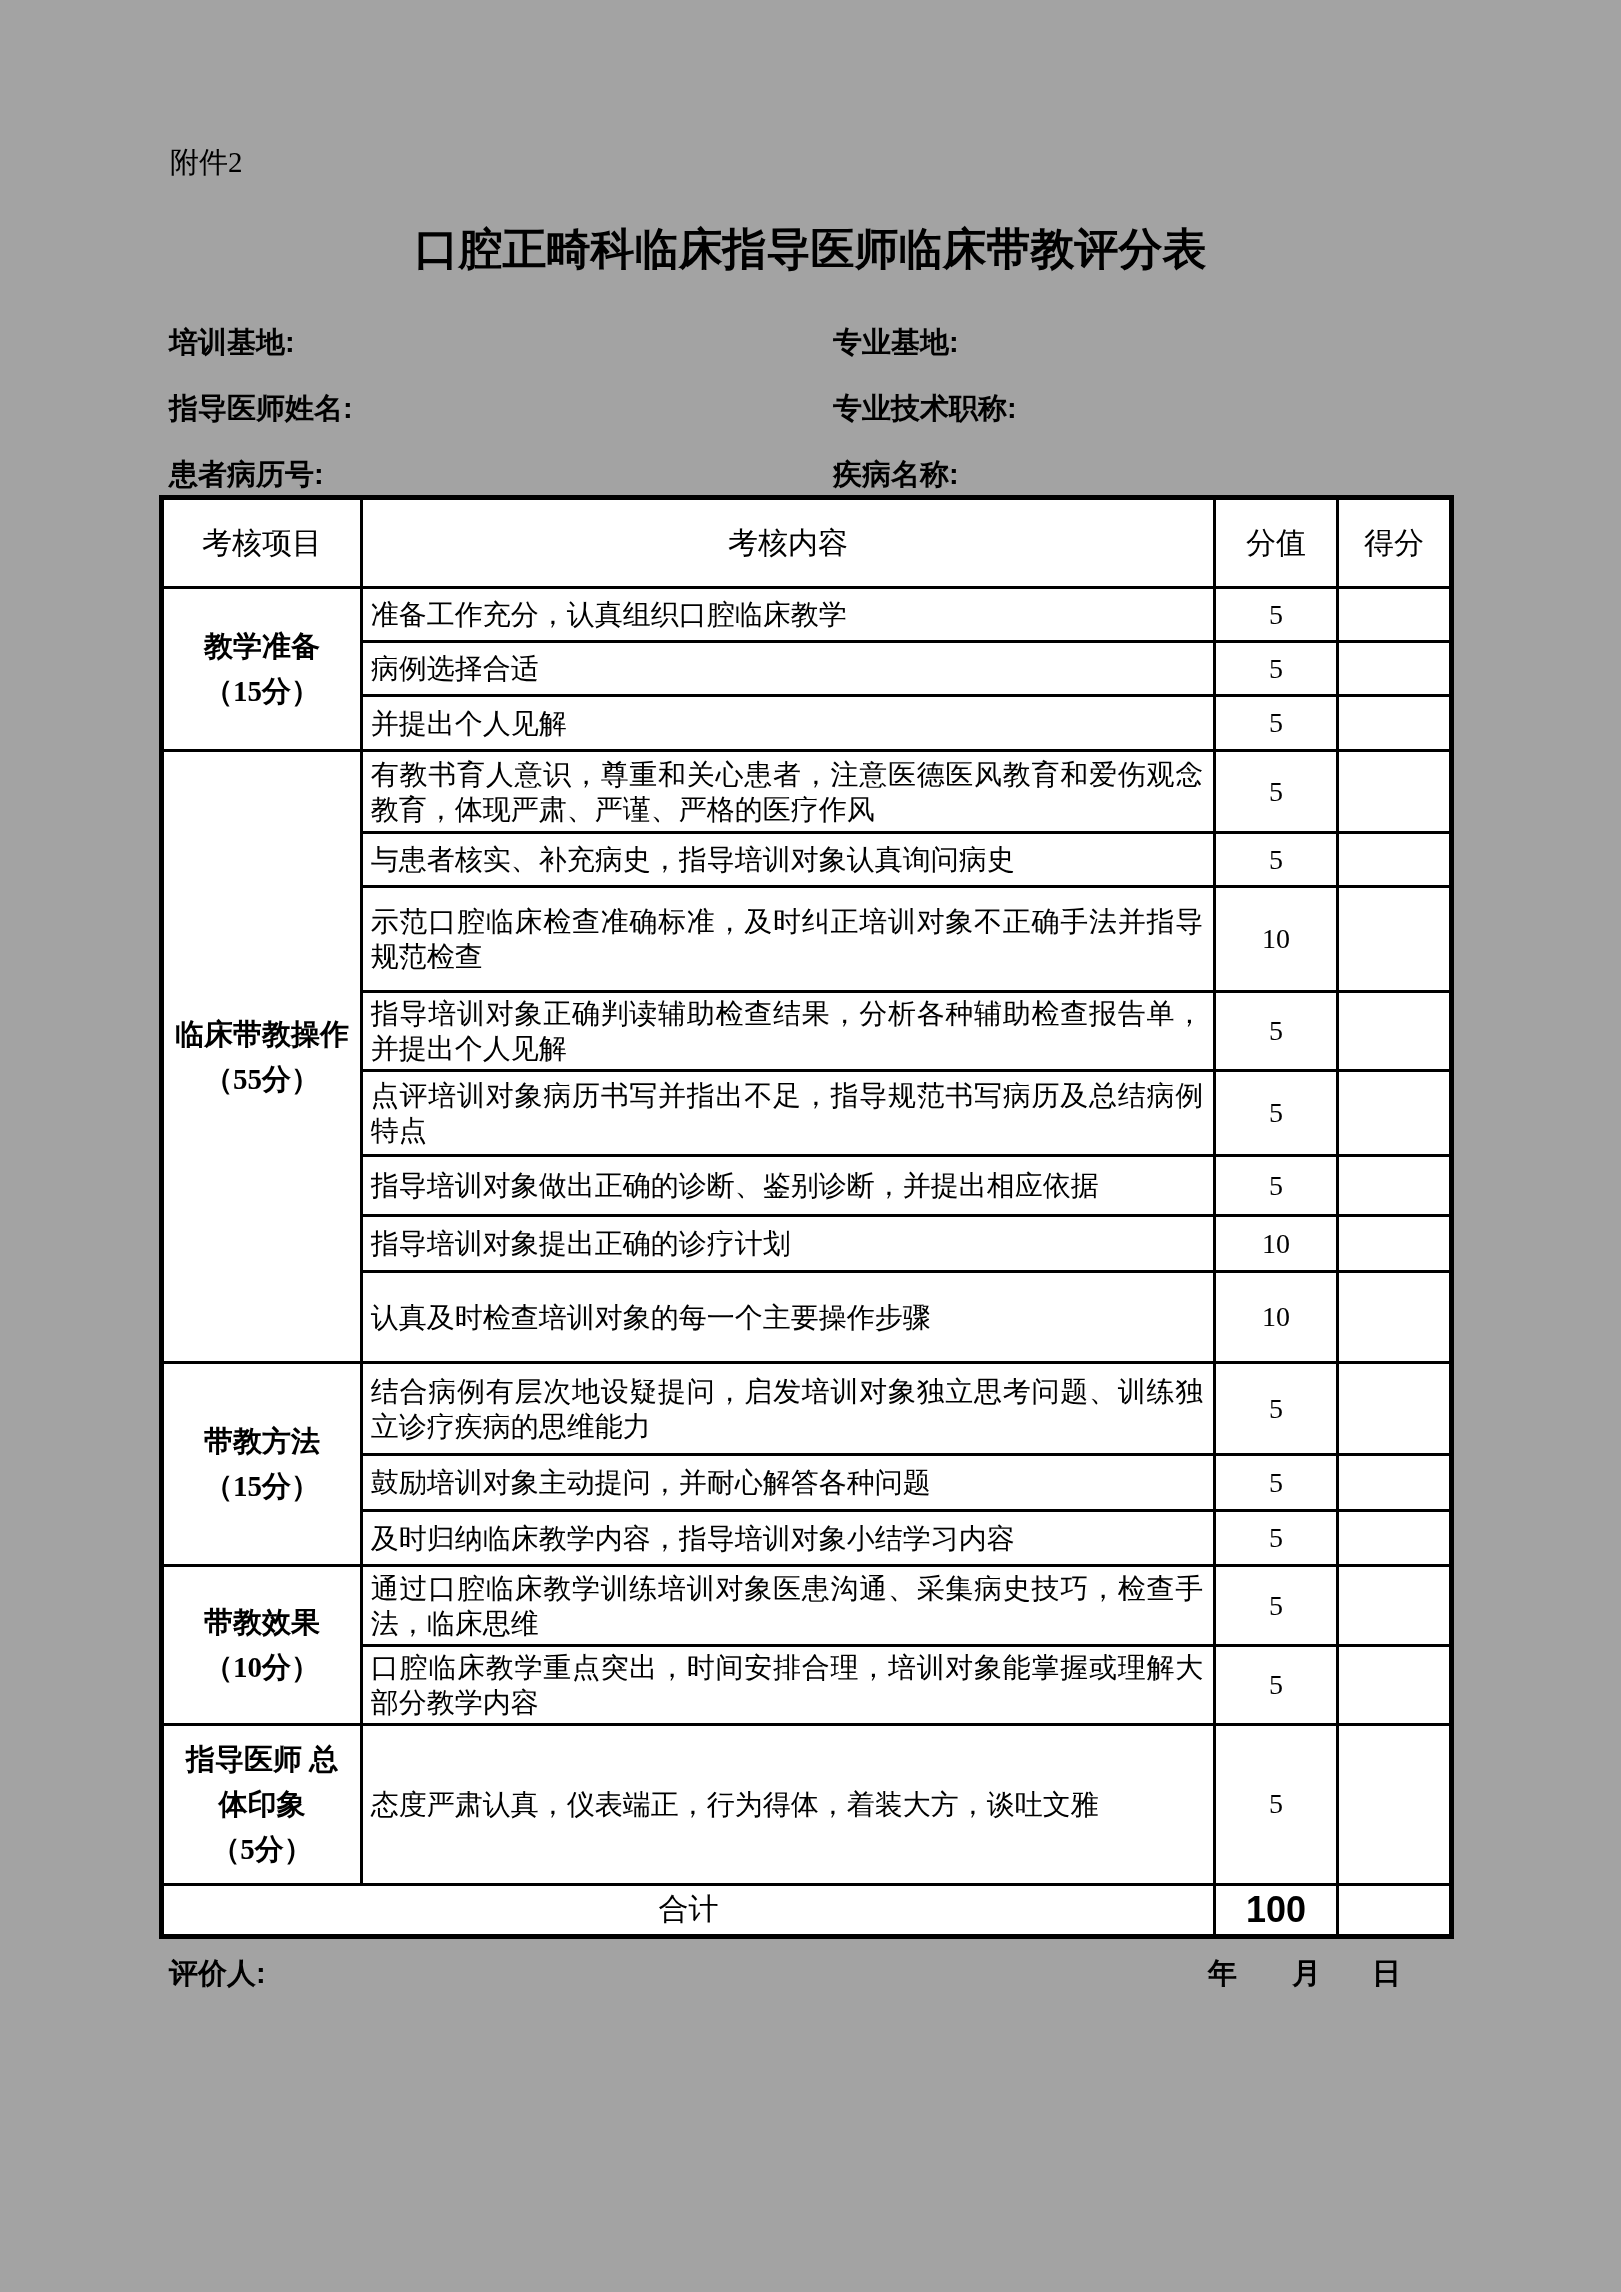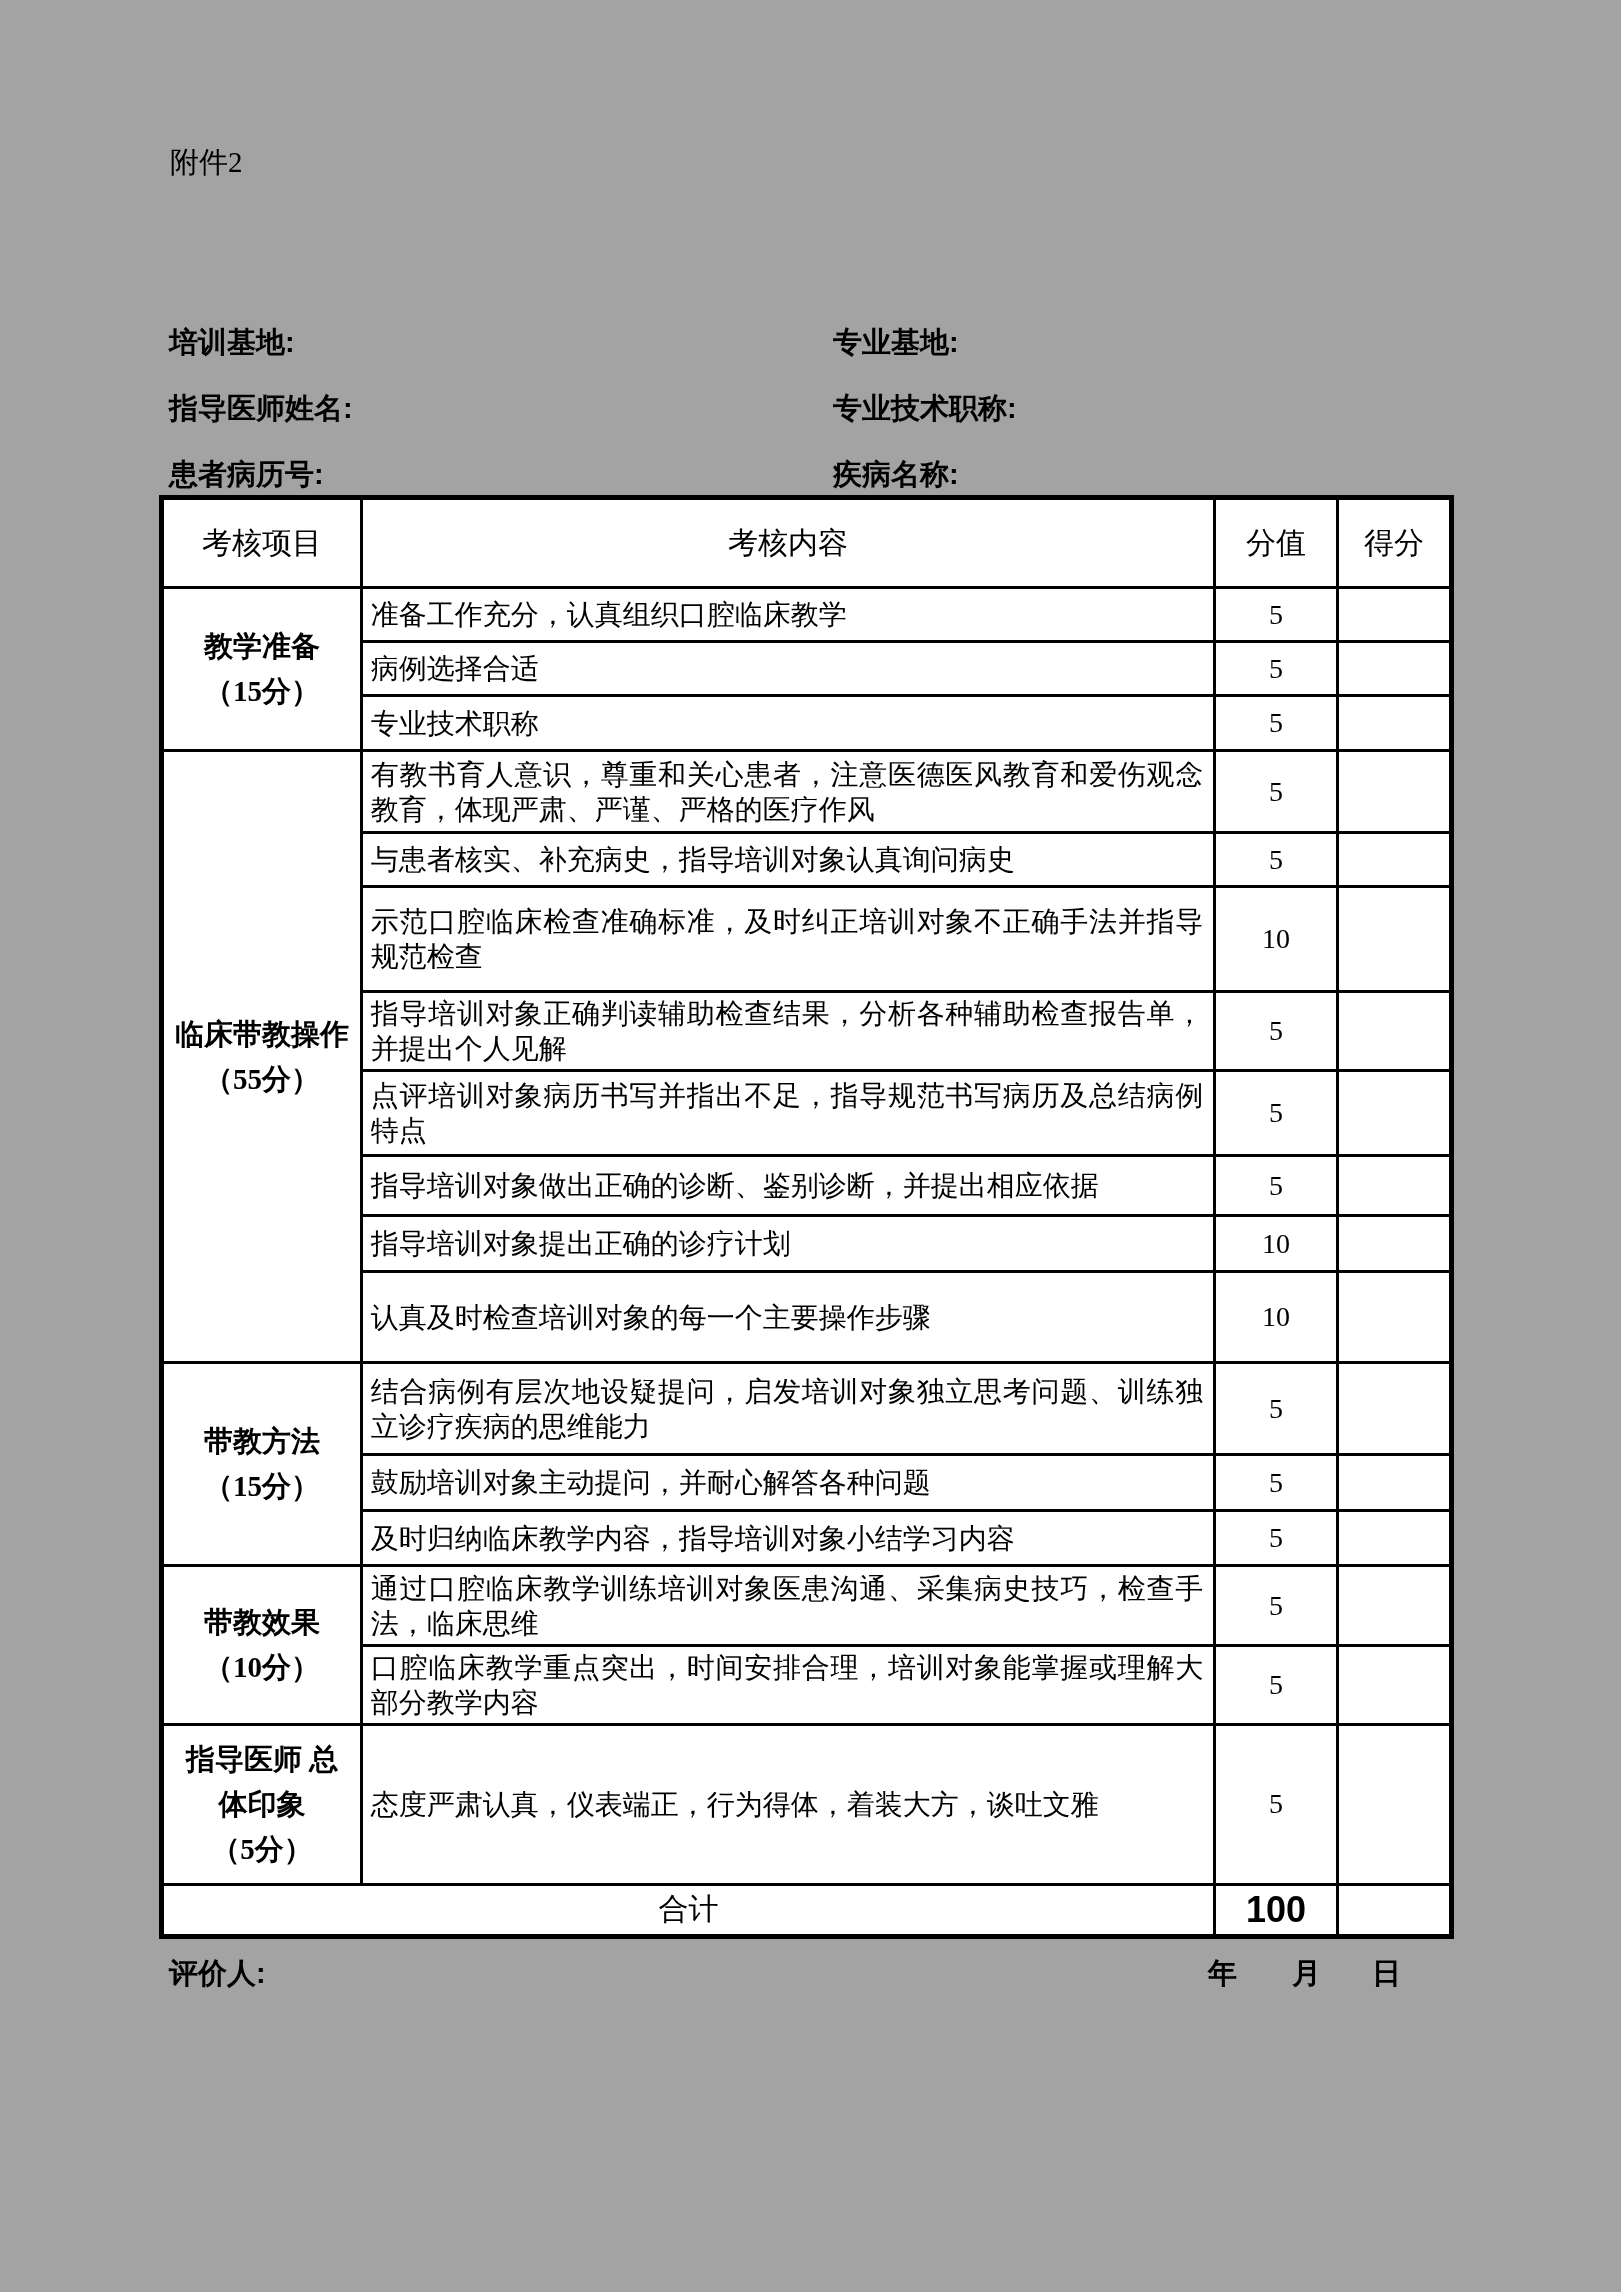--- a/index.html
+++ b/index.html
@@ -90,20 +90,21 @@
     margin-top:25px;
   }
 </style>
 </head>
 <body>
 
 <div class="page">
 
   <div class="attachment">附件2</div>
 
+  <div class="doc-title">口腔正畸科临床指导医师临床带教评分表</div>
 
   <div class="field f-left frow1">培训基地:</div>
   <div class="field f-right frow1">专业基地:</div>
   <div class="field f-left frow2">指导医师姓名:</div>
   <div class="field f-right frow2">专业技术职称:</div>
   <div class="field f-left frow3">患者病历号:</div>
   <div class="field f-right frow3">疾病名称:</div>
 
   <table class="score-table">
     <colgroup>
@@ -127,21 +128,21 @@
       <td class="content-cell">准备工作充分，认真组织口腔临床教学</td>
       <td class="value-cell">5</td>
       <td class="earned-cell"></td>
     </tr>
     <tr style="height:54px">
       <td class="content-cell">病例选择合适</td>
       <td class="value-cell">5</td>
       <td class="earned-cell"></td>
     </tr>
     <tr style="height:55px">
-      <td class="content-cell">专业技术职称</td>
+      <td class="content-cell">并提出个人见解</td>
       <td class="value-cell">5</td>
       <td class="earned-cell"></td>
     </tr>
 
     <tr style="height:82px">
       <td class="category-cell" rowspan="8">临床带教操作
 （55分）</td>
       <td class="content-cell">有教书育人意识，尊重和关心患者，注意医德医风教育和爱伤观念教育，体现严肃、严谨、严格的医疗作风</td>
       <td class="value-cell">5</td>
       <td class="earned-cell"></td>

